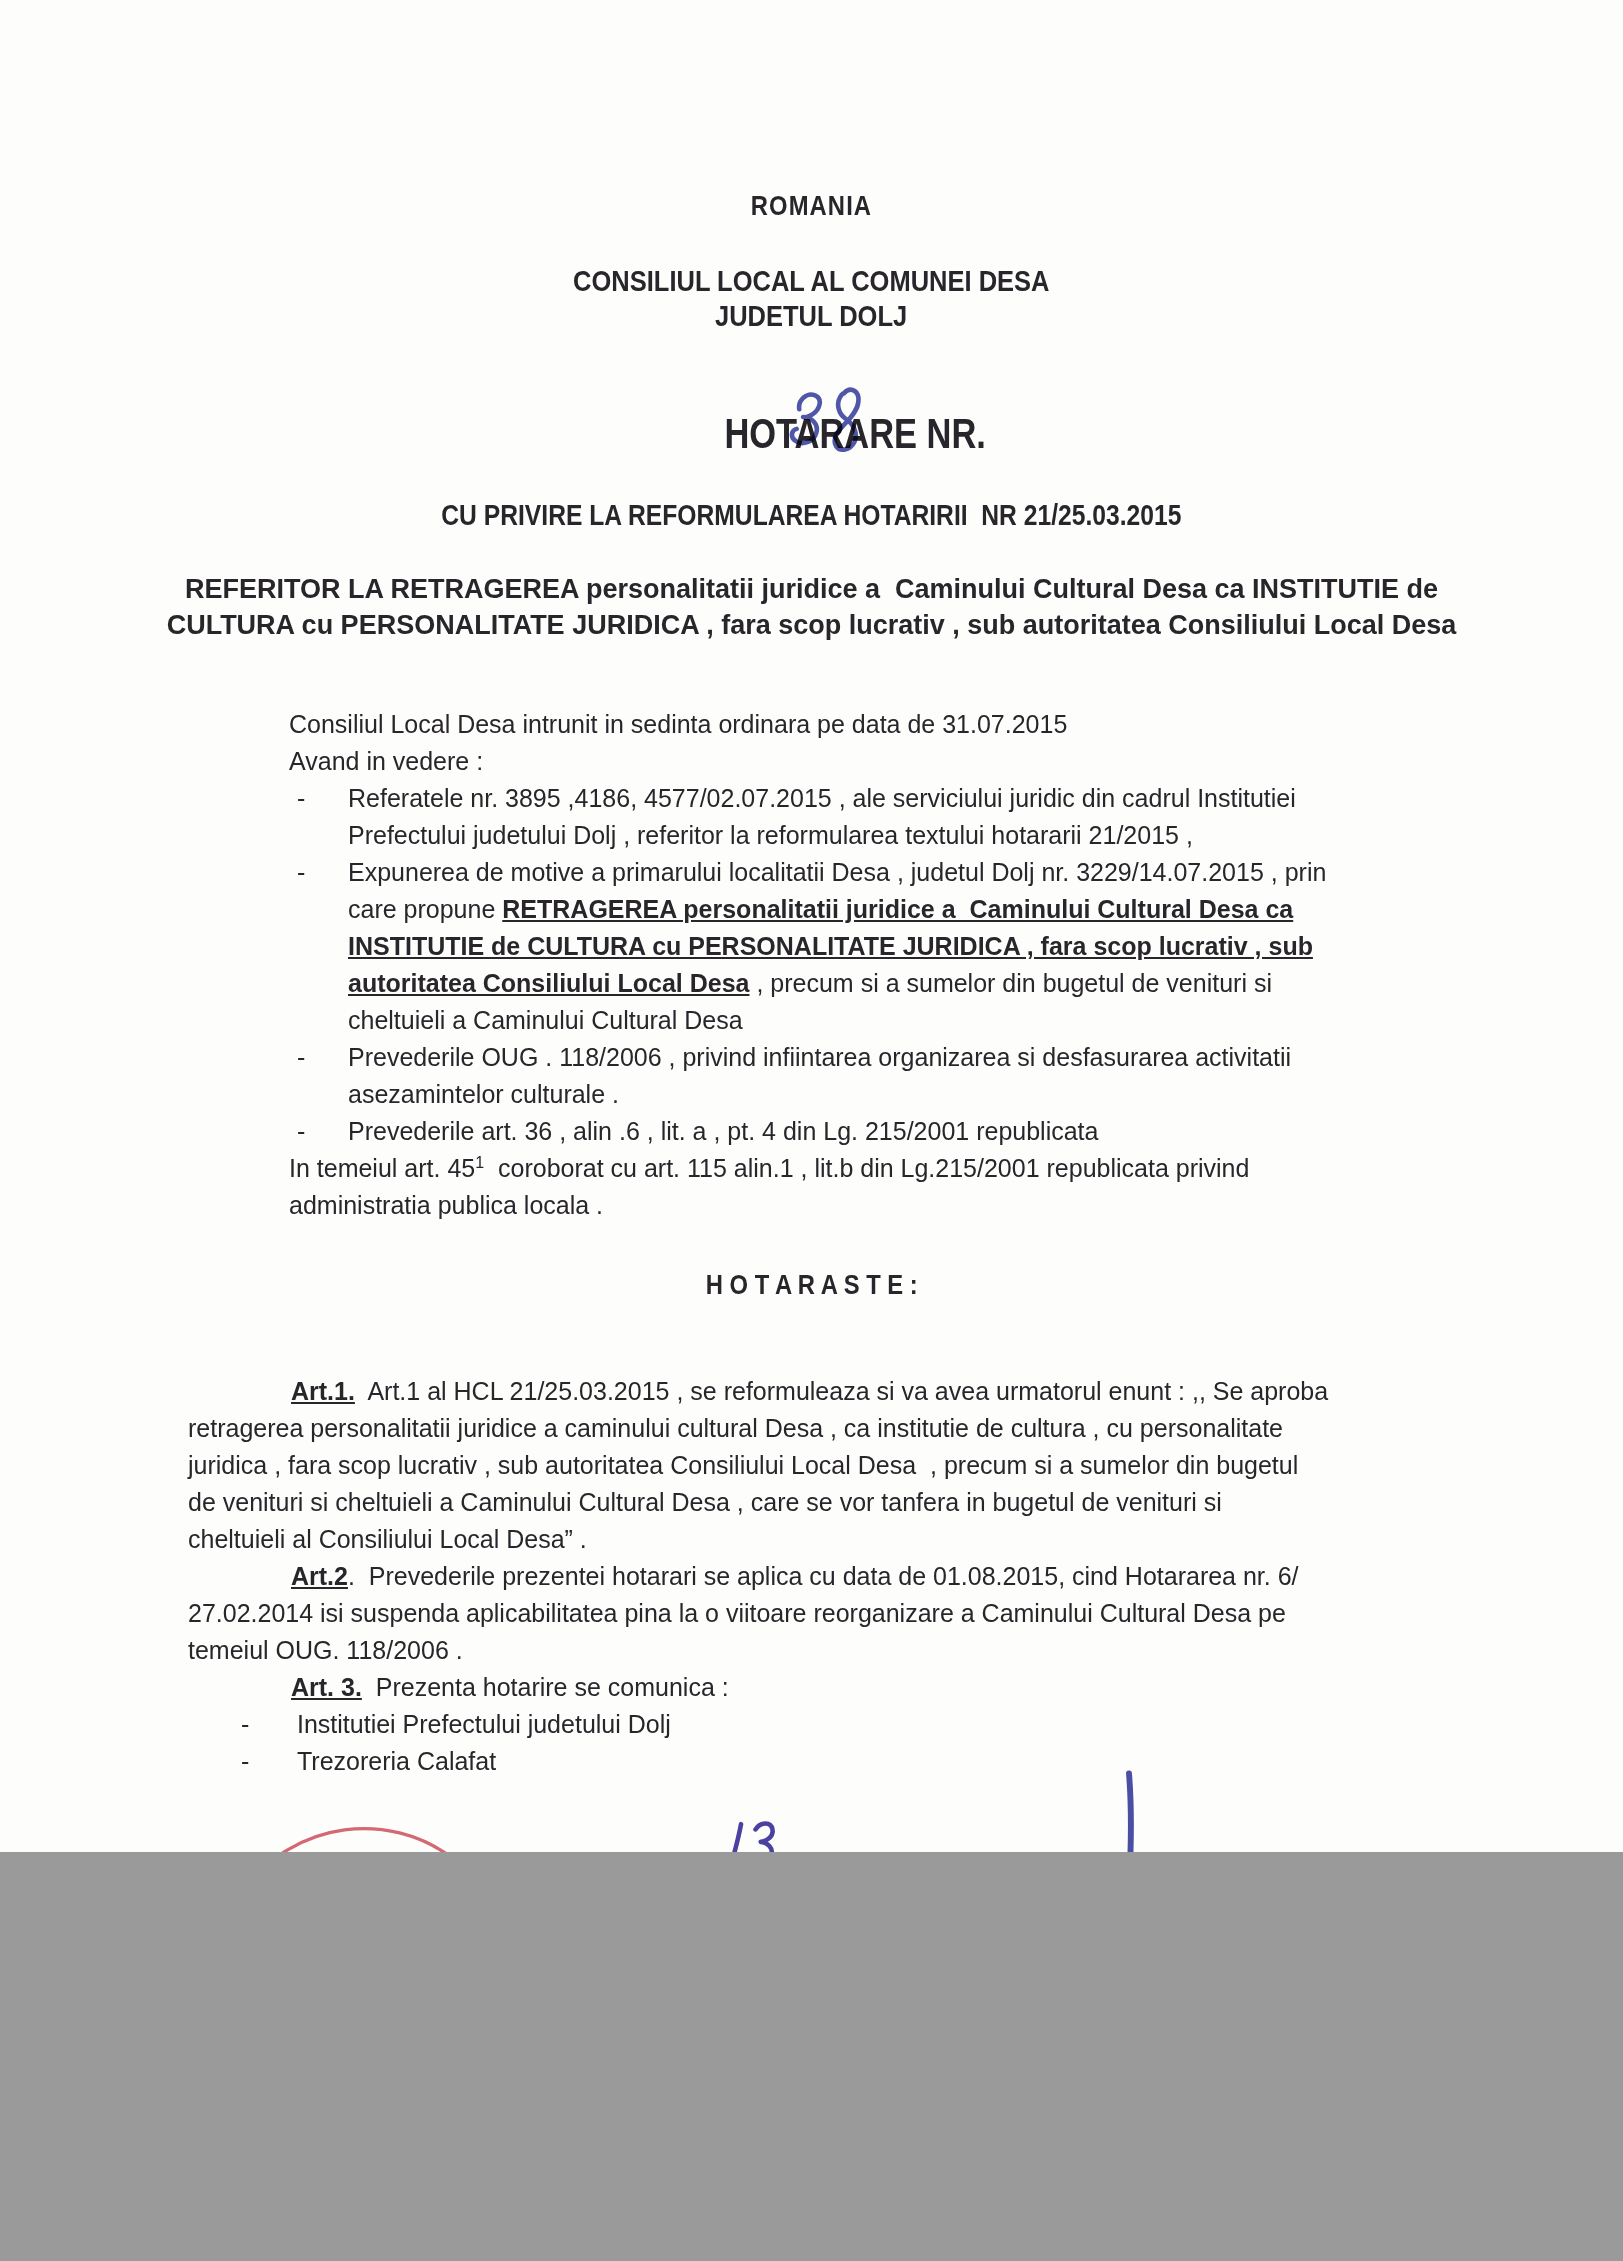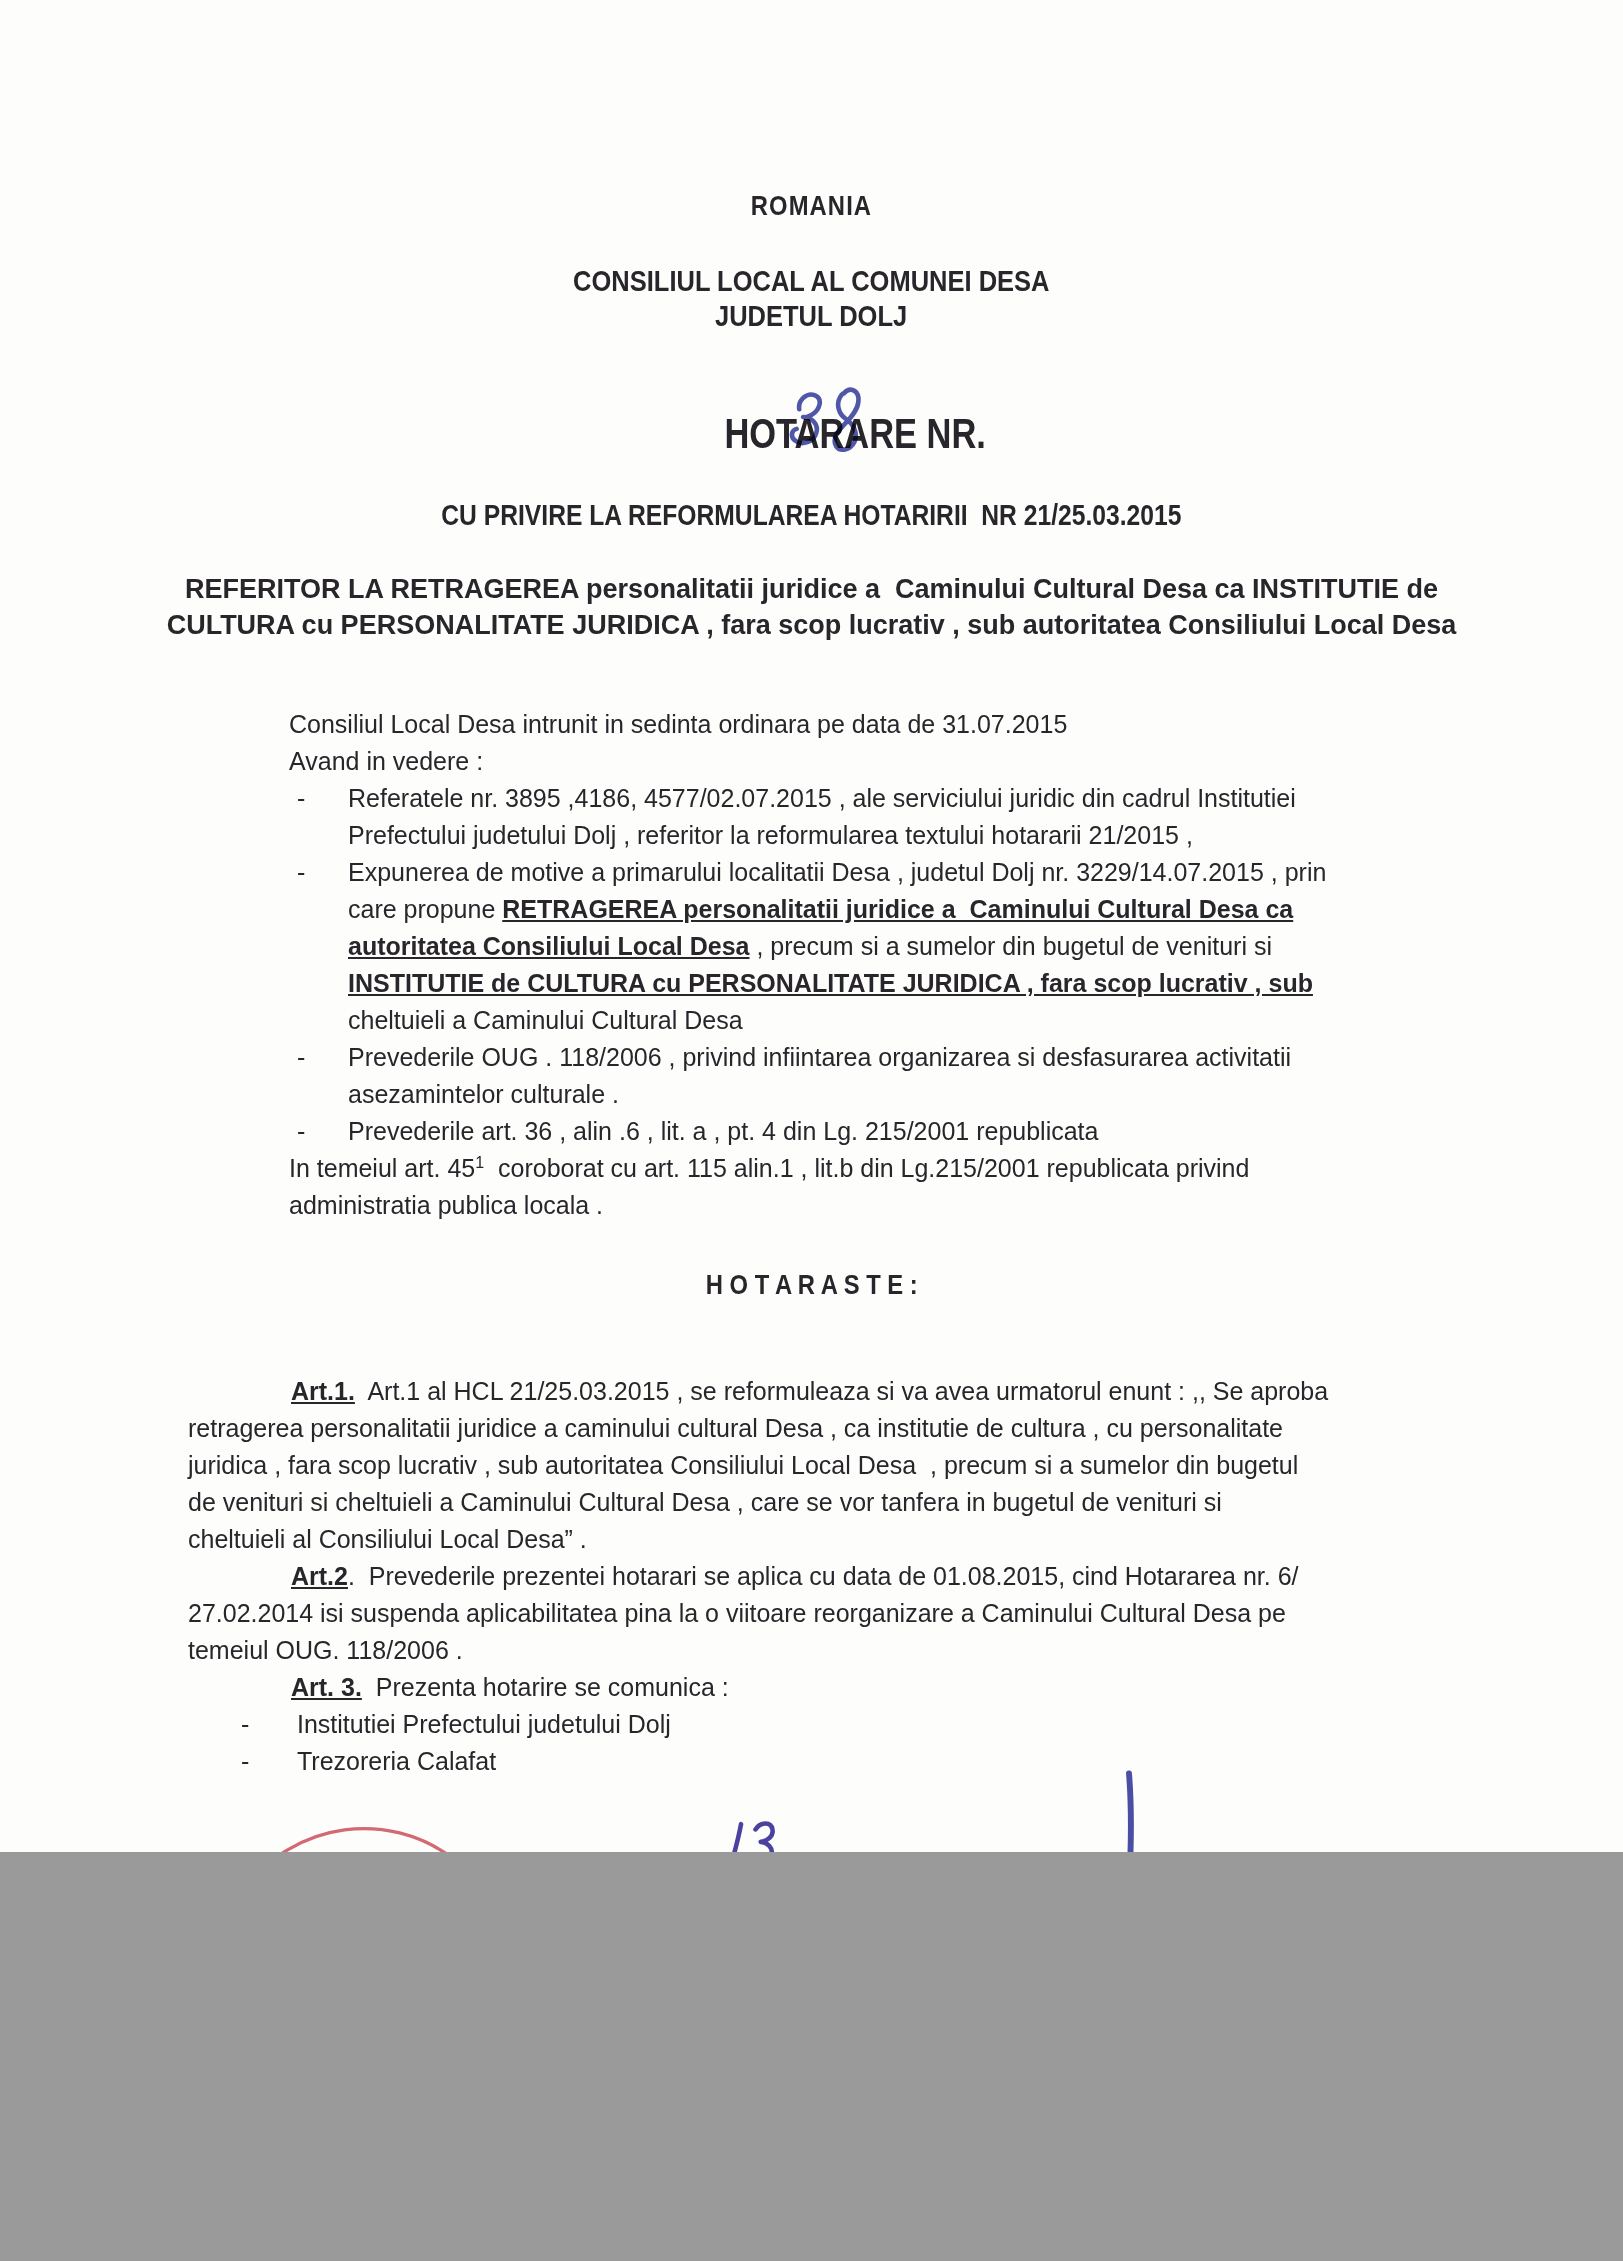--- a/index.html
+++ b/index.html
@@ -83,22 +83,22 @@
       <div class="t-line">CULTURA cu PERSONALITATE JURIDICA , fara scop lucrativ , sub autoritatea Consiliului Local Desa</div>
     </div>
 
   <div class="tblock preamble">
       <div class="t-line ind-i1"><span>Consiliul Local Desa intrunit in sedinta ordinara pe data de 31.07.2015</span></div>
       <div class="t-line ind-i1"><span>Avand in vedere :</span></div>
       <div class="t-line ind-b"><span class="dash-b">-</span><span>Referatele nr. 3895 ,4186, 4577/02.07.2015 , ale serviciului juridic din cadrul Institutiei</span></div>
       <div class="t-line ind-bc"><span>Prefectului judetului Dolj , referitor la reformularea textului hotararii 21/2015 ,</span></div>
       <div class="t-line ind-b"><span class="dash-b">-</span><span>Expunerea de motive a primarului localitatii Desa , judetul Dolj nr. 3229/14.07.2015 , prin</span></div>
       <div class="t-line ind-bc"><span>care propune </span><span class="bb">RETRAGEREA personalitatii juridice a  Caminului Cultural Desa ca</span></div>
+      <div class="t-line ind-bc"><span class="bb">INSTITUTIE de CULTURA cu PERSONALITATE JURIDICA , fara scop lucrativ , sub</span></div>
       <div class="t-line ind-bc"><span class="bb">autoritatea Consiliului Local Desa</span><span> , precum si a sumelor din bugetul de venituri si</span></div>
-      <div class="t-line ind-bc"><span class="bb">INSTITUTIE de CULTURA cu PERSONALITATE JURIDICA , fara scop lucrativ , sub</span></div>
       <div class="t-line ind-bc"><span>cheltuieli a Caminului Cultural Desa</span></div>
       <div class="t-line ind-b"><span class="dash-b">-</span><span>Prevederile OUG . 118/2006 , privind infiintarea organizarea si desfasurarea activitatii</span></div>
       <div class="t-line ind-bc"><span>asezamintelor culturale .</span></div>
       <div class="t-line ind-b"><span class="dash-b">-</span><span>Prevederile art. 36 , alin .6 , lit. a , pt. 4 din Lg. 215/2001 republicata</span></div>
       <div class="t-line ind-i1"><span>In temeiul art. 45</span><sup>1</sup><span>  coroborat cu art. 115 alin.1 , lit.b din Lg.215/2001 republicata privind</span></div>
       <div class="t-line ind-i1"><span>administratia publica locala .</span></div>
     </div>
 
   <div class="decree"><span class="cond">H O T A R A S T E :</span></div>
 

